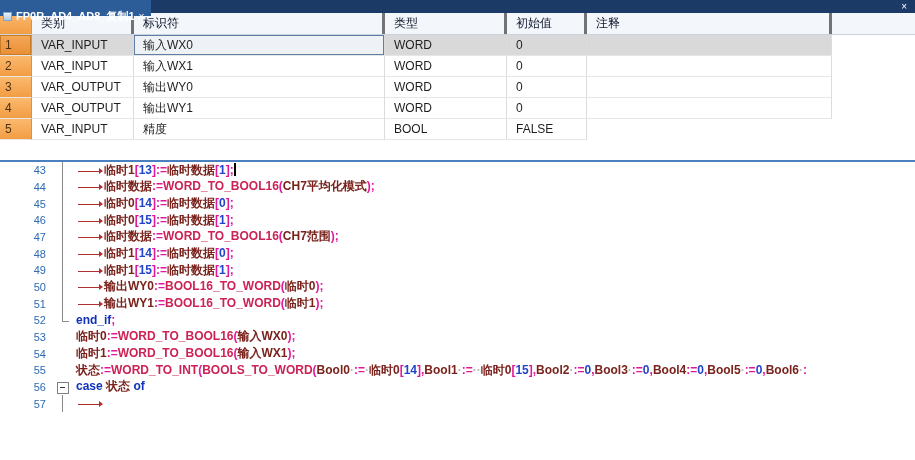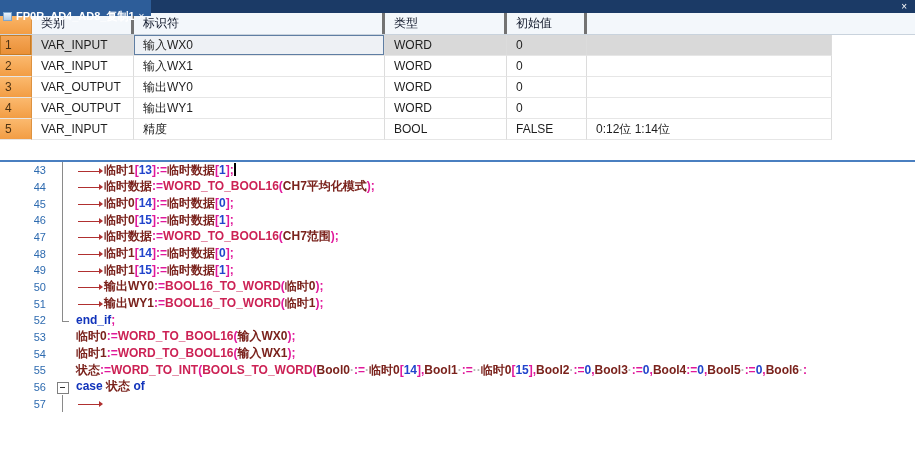--- a/index.html
+++ b/index.html
@@ -75,20 +75,21 @@
     <span class="bar-close">×</span>
   </div>
 
   <div>
     <div class="vt-header" id="vt-header">
         <div class="vt-hcell w-num corner"></div>
         <div class="vt-hcell w-cat">类别</div>
         <div class="vt-hcell w-id">标识符</div>
         <div class="vt-hcell w-type">类型</div>
         <div class="vt-hcell w-init">初始值</div>
+        <div class="vt-hcell w-comment">注释</div>
         <div class="vt-hfill"></div>
       </div>
     <div id="vt-rows">
         <div class="vt-row sel">
           <div class="vt-cell w-num">1</div>
           <div class="vt-cell w-cat">VAR_INPUT</div>
           <div class="vt-cell w-id focus">输入WX0</div>
           <div class="vt-cell w-type">WORD</div>
           <div class="vt-cell w-init">0</div>
           <div class="vt-cell w-comment"></div>
@@ -116,21 +117,20 @@
           <div class="vt-cell w-type">WORD</div>
           <div class="vt-cell w-init">0</div>
           <div class="vt-cell w-comment"></div>
         </div>
         <div class="vt-row">
           <div class="vt-cell w-num">5</div>
           <div class="vt-cell w-cat">VAR_INPUT</div>
           <div class="vt-cell w-id">精度</div>
           <div class="vt-cell w-type">BOOL</div>
           <div class="vt-cell w-init">FALSE</div>
-          <div class="vt-cell w-comment">0:12位 1:14位</div>
         </div>
       </div>
   </div>
 
   <div class="gap"></div>
   <div class="splitter"></div>
 
   <div class="editor">
     <div id="code-lines">
         <div class="cl">

